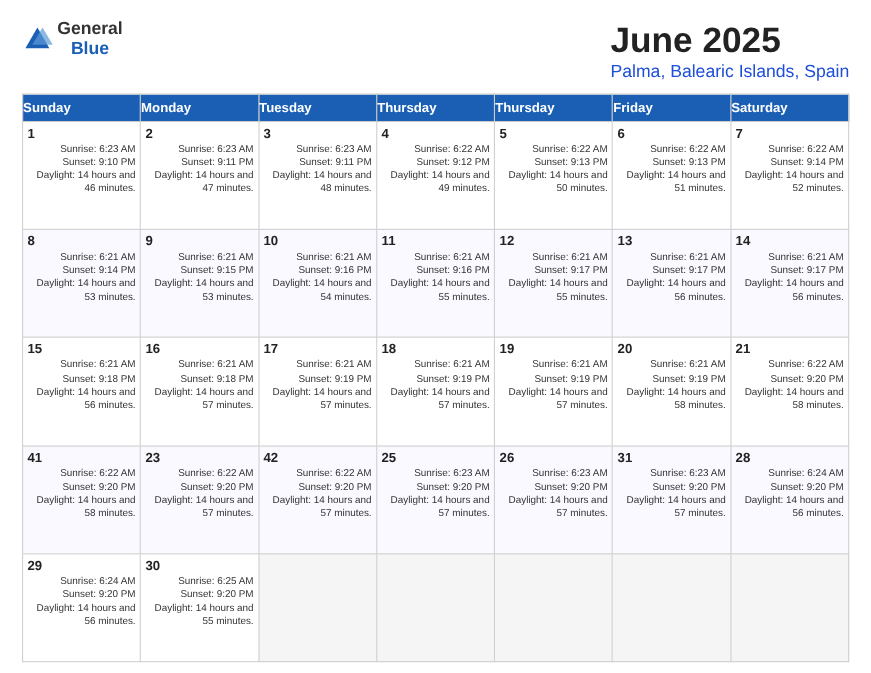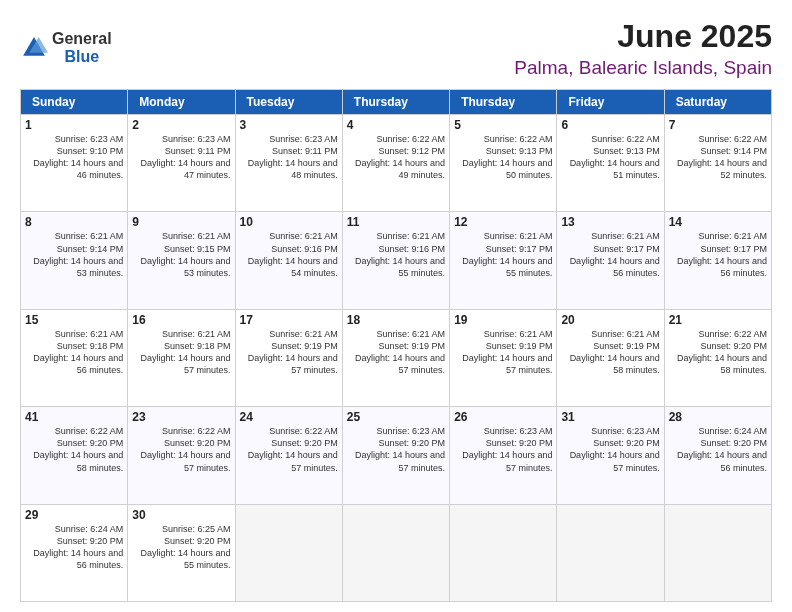--- a/index.html
+++ b/index.html
@@ -19,54 +19,53 @@
     }
     .header {
       display: flex;
       justify-content: space-between;
       align-items: flex-start;
       margin-bottom: 10px;
     }
     .logo {
       display: flex;
       align-items: center;
-      margin-top: 12px;
     }
     .logo-icon {
       width: 28px;
       height: 28px;
       margin-right: 4px;
       position: relative;
     }
     .title-block {
-      text-align: right;
+      text-align: left;
       margin-left: 48px;
     }
     .month-title {
       font-size: 32px;
       font-weight: bold;
       color: #222;
     }
     .subtitle {
-      font-size: 19px;
-      color: #701a75;
+      font-size: 16px;
+      color: #1d4ed8;
       margin-top: 2px;
     }
     .calendar {
       flex: 1;
       border-collapse: collapse;
       width: 100%;
       table-layout: fixed;
     }
     .calendar th {
       background: #1a5fb4;
       color: #fff;
       font-size: 12px;
       font-weight: bold;
-      padding: 5px 11px;
+      padding: 5px 0;
       text-align: left;
       border: 1px solid #ccc;
     }
     .calendar td {
       border: 1px solid #d0d0d0;
       vertical-align: top;
       padding: 3px 4px;
       font-size: 9.5px;
       color: #333;
       background: #fff;
@@ -220,21 +219,21 @@
         <tr>
           <td>
             <span class="day-num">41</span>
             <div class="day-info">Sunrise: 6:22 AM<br>Sunset: 9:20 PM<br>Daylight: 14 hours and 58 minutes.</div>
           </td>
           <td>
             <span class="day-num">23</span>
             <div class="day-info">Sunrise: 6:22 AM<br>Sunset: 9:20 PM<br>Daylight: 14 hours and 57 minutes.</div>
           </td>
           <td>
-            <span class="day-num">24</span>
+            <span class="day-num">42</span>
             <div class="day-info">Sunrise: 6:22 AM<br>Sunset: 9:20 PM<br>Daylight: 14 hours and 57 minutes.</div>
           </td>
           <td>
             <span class="day-num">25</span>
             <div class="day-info">Sunrise: 6:23 AM<br>Sunset: 9:20 PM<br>Daylight: 14 hours and 57 minutes.</div>
           </td>
           <td>
             <span class="day-num">26</span>
             <div class="day-info">Sunrise: 6:23 AM<br>Sunset: 9:20 PM<br>Daylight: 14 hours and 57 minutes.</div>
           </td>

